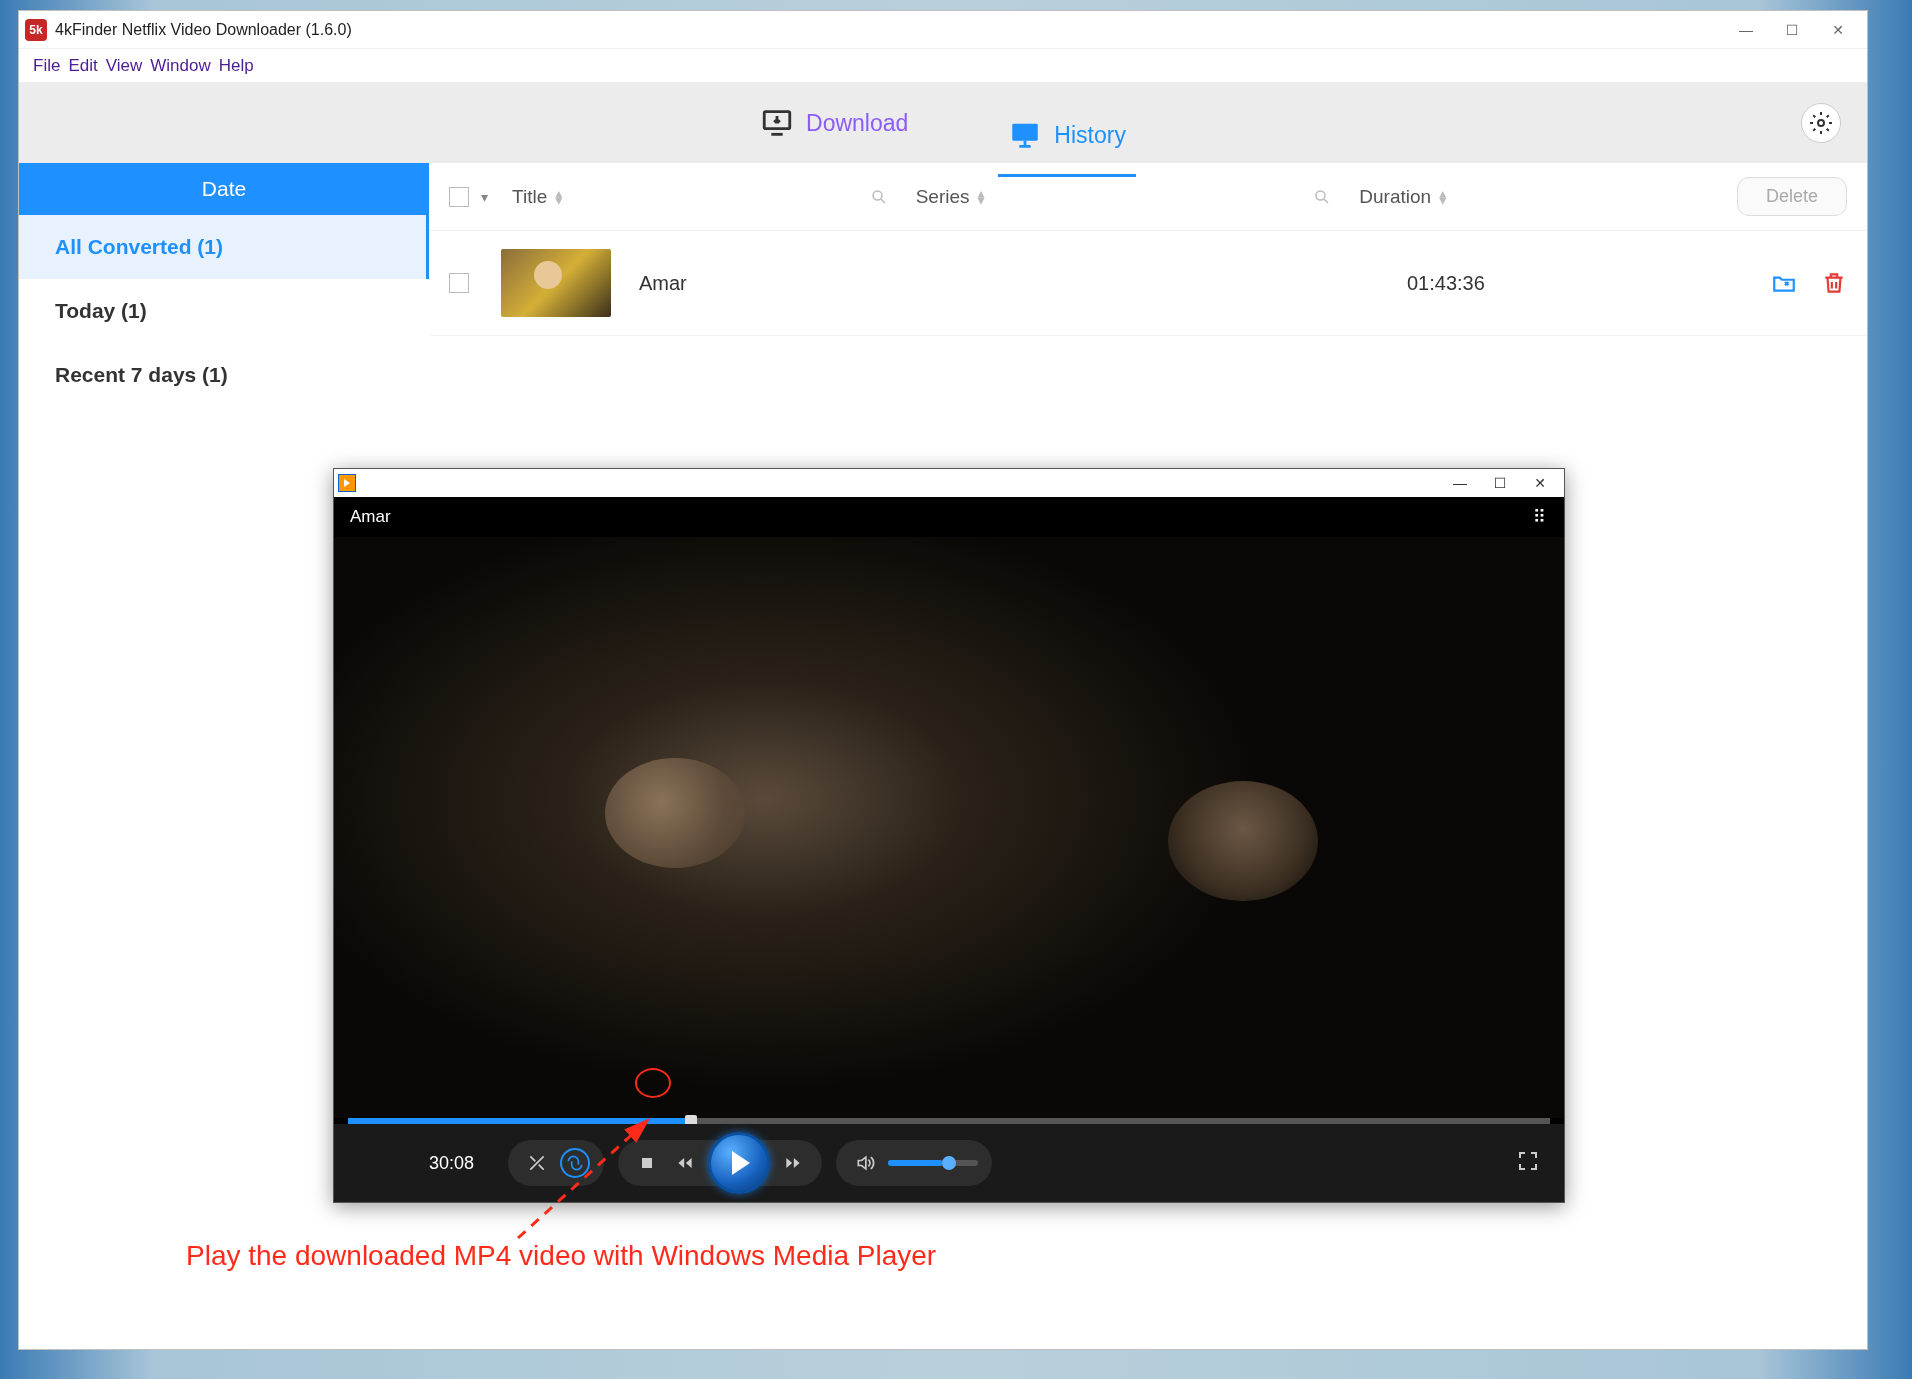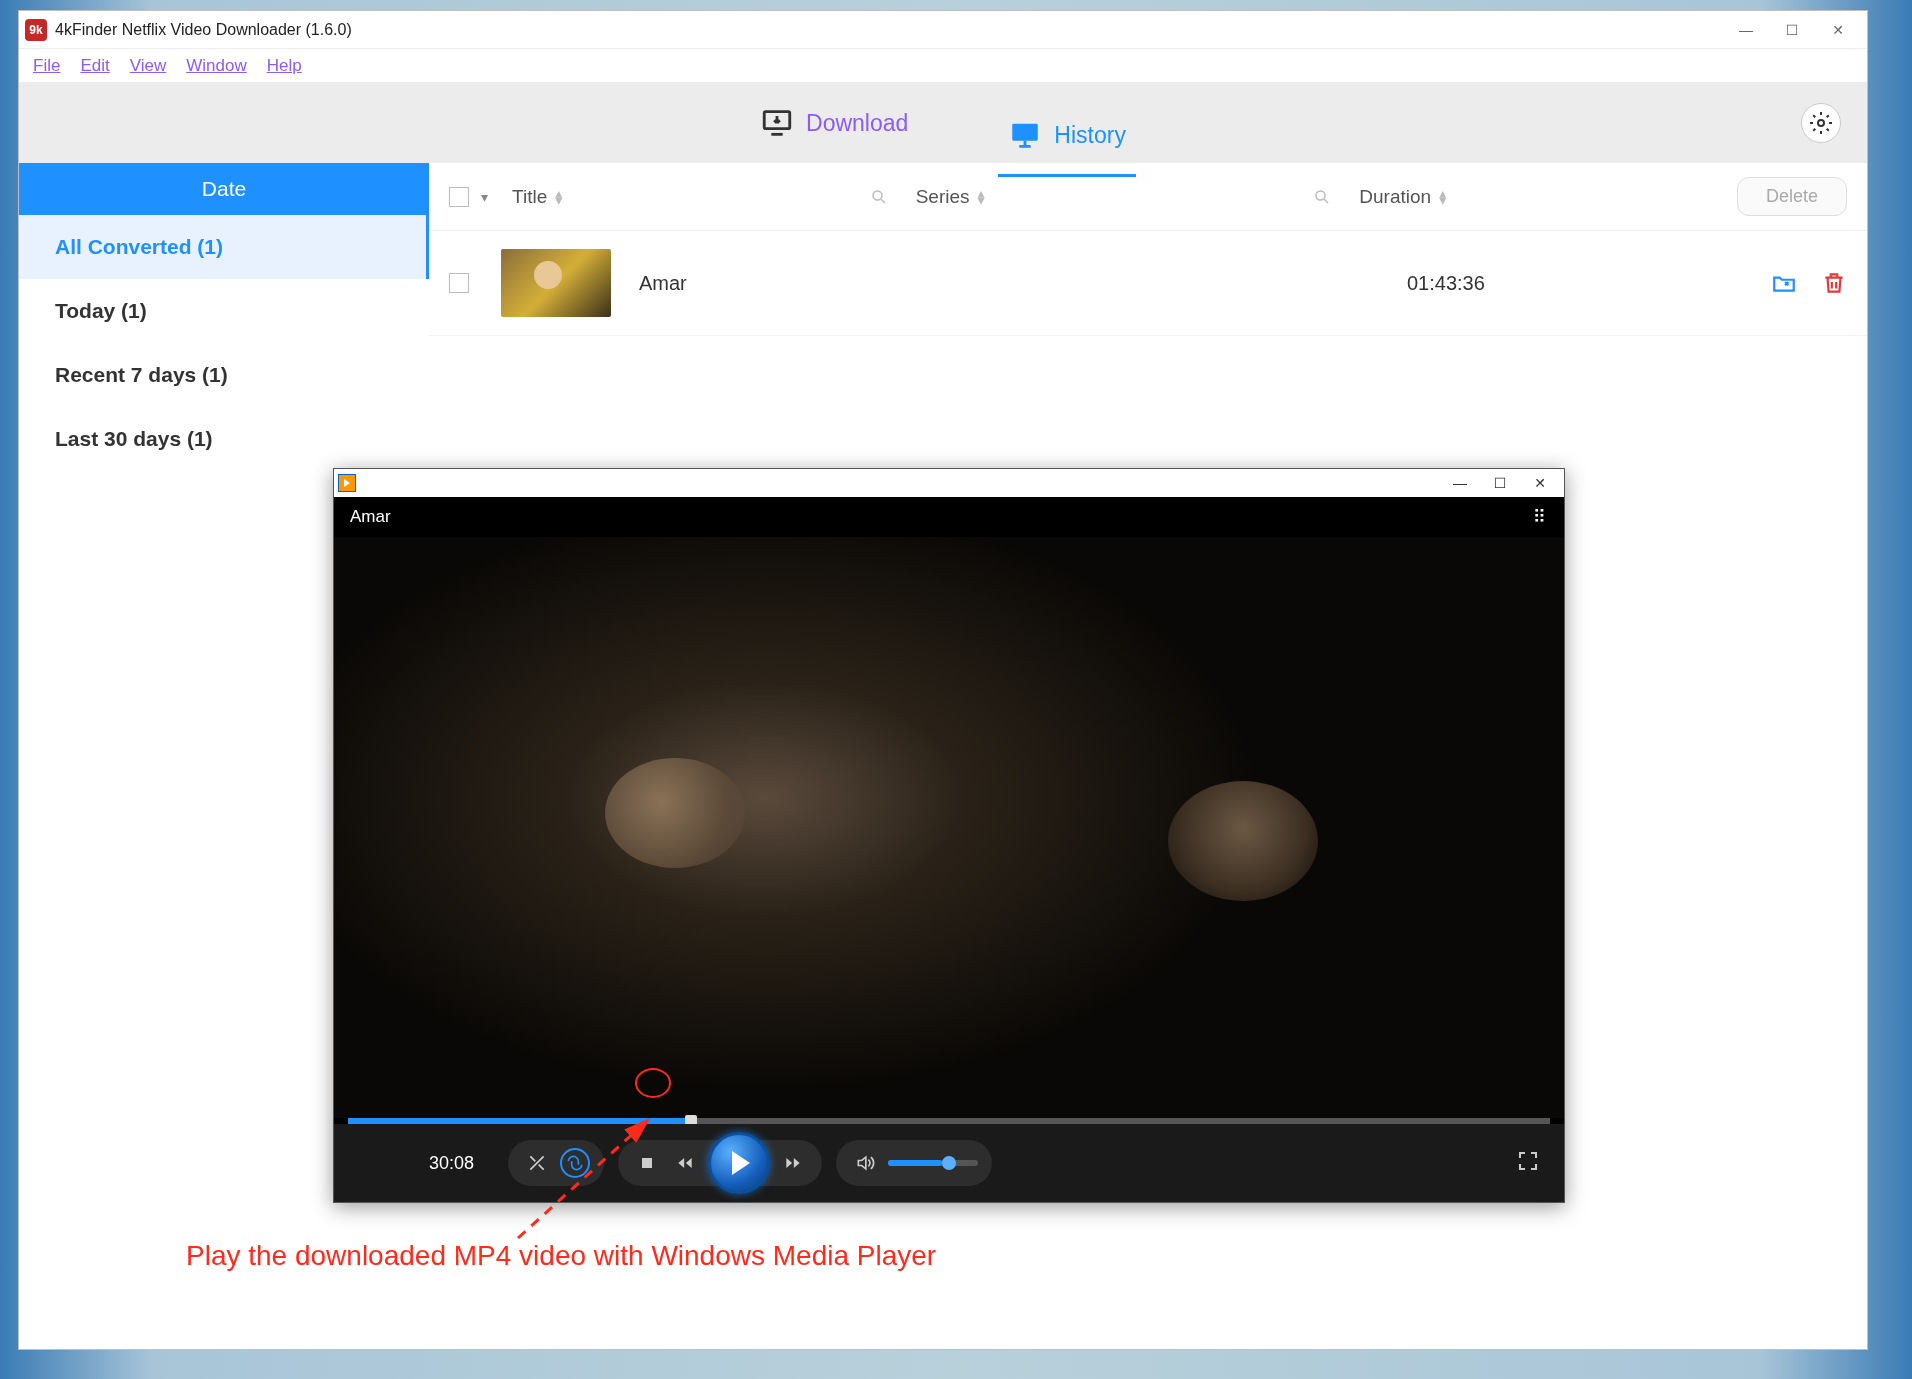--- a/index.html
+++ b/index.html
@@ -35,26 +35,25 @@
   width: 22px; height: 22px; background: #c62828; border-radius: 4px; margin-right: 8px;
   display:flex;align-items:center;justify-content:center;color:#fff;font-size:12px;font-weight:bold;
 }
 .titlebar .title { font-size: 16px; color: #222; flex: 0 0 auto; }
 .titlebar .spacer { flex: 1; }
 .titlebar .winbtn { width: 46px; height: 30px; display:flex;align-items:center;justify-content:center; color:#666; font-size:14px; cursor:pointer; }
 .menubar {
   height: 34px;
   display: flex;
   align-items: center;
-  gap: 20px;
+  gap: 8px;
   padding: 0 14px;
   font-size: 17px;
-  color: #8b5cf6;
+  color: #4c1d95;
   border-bottom: 1px solid #eee;
-  text-decoration: underline;
 }
 .menubar span { cursor: pointer; }
 .tabbar {
   height: 80px;
   background: #ececec;
   display: flex;
   align-items: center;
   justify-content: center;
   gap: 80px;
   position: relative;
@@ -186,21 +185,21 @@
   position:absolute; left:186px; top:1240px; font-size:28px; color:#ff2a1a;
   z-index:50; font-weight:400;
 }
 </style>
 </head>
 <body>
 
 <div class="app-window">
 
   <div class="titlebar">
-    <div class="app-icon">9k</div>
+    <div class="app-icon">5k</div>
     <div class="title">4kFinder Netflix Video Downloader (1.6.0)</div>
     <div class="spacer"></div>
     <div class="winbtn">—</div>
     <div class="winbtn">☐</div>
     <div class="winbtn">✕</div>
   </div>
 
   <div class="menubar">
     <span>File</span>
     <span>Edit</span>
@@ -232,21 +231,20 @@
         </svg>
     </div>
   </div>
 
   <div class="content">
     <div class="sidebar">
       <div class="sidebar-header">Date</div>
       <div class="sidebar-item active"><span>All Converted (1)</span></div>
       <div class="sidebar-item"><span>Today (1)</span></div>
       <div class="sidebar-item"><span>Recent 7 days (1)</span></div>
-      <div class="sidebar-item"><span>Last 30 days (1)</span></div>
     </div>
 
     <div class="main">
       <div class="table-header">
         <div class="th-check"></div>
         <div class="th-caret">▾</div>
         <div class="th th-title">
           <span>Title</span>
           <span class="sort">
               <span>▴</span>

